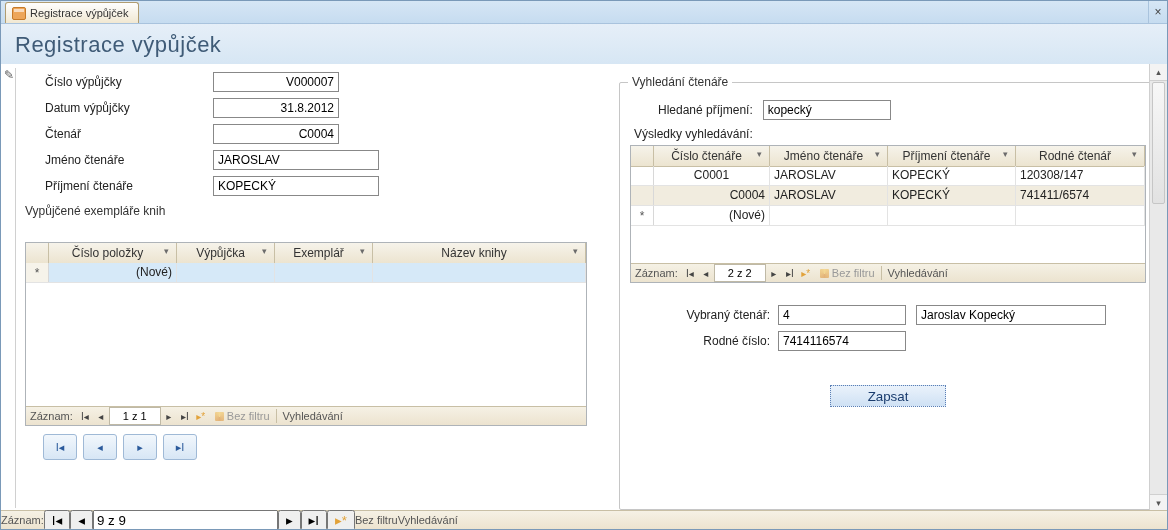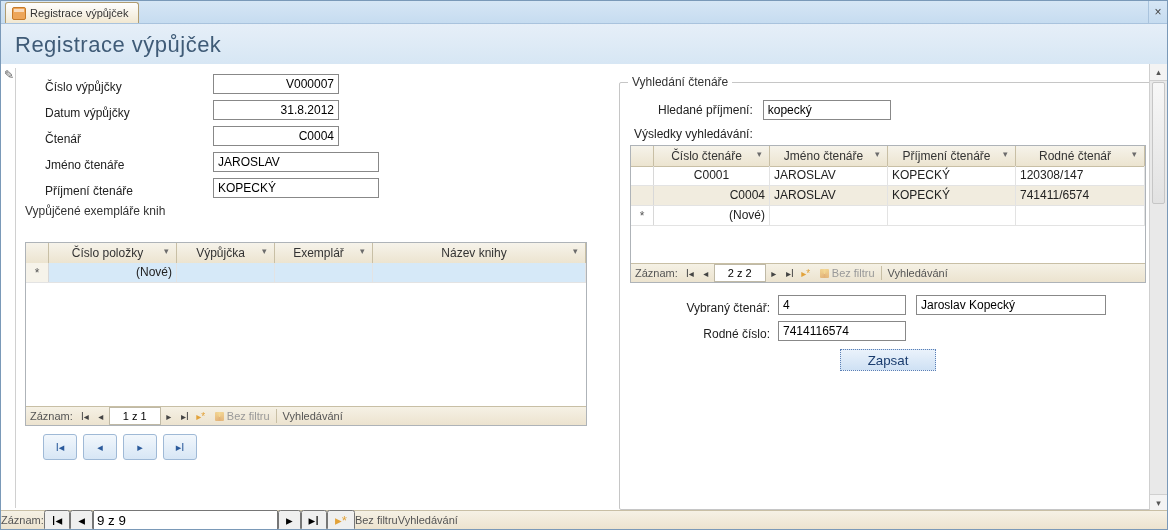--- a/index.html
+++ b/index.html
@@ -8,21 +8,21 @@
 .tab{display:flex;align-items:center;gap:4px;height:20px;padding:0 10px 0 6px;background:linear-gradient(#fefefe,#f1e8d2);border:1px solid #b09c70;border-bottom:none;border-radius:3px 3px 0 0;margin-left:4px;font-size:11px;color:#333}
 .tab .form-ico{width:12px;height:11px;background:#eda65a;border:1px solid #c67a29;border-radius:2px;position:relative}
 .tab .form-ico:before{content:"";position:absolute;left:1px;right:1px;top:1px;height:3px;background:#fff;opacity:.6}
 .tab-close{margin-left:auto;width:18px;height:22px;display:flex;align-items:center;justify-content:center;color:#444;cursor:default;border-left:1px solid #a9c3dd}
 .title-bar{height:42px;background:linear-gradient(#e6eff8,#d6e6f4);border-bottom:1px solid #b9cde2;display:flex;align-items:center;padding-left:14px}
 .title-bar h1{margin:0;font-size:22px;font-weight:normal;color:#3f5b77;letter-spacing:.5px}
 .body-area{position:absolute;top:64px;left:0;right:0;bottom:18px;background:#fff;overflow:hidden}
 .rec-sel{position:absolute;left:2px;top:4px;width:12px;height:440px;border-right:1px solid #d0d0d0}
 .rec-sel .pencil{width:12px;height:14px;font-size:12px;color:#555;text-align:center}
 .content{position:absolute;left:18px;top:6px;right:30px;bottom:4px}
-.form-row{display:flex;align-items:flex-end;height:24px;margin-bottom:2px}
+.form-row{display:flex;align-items:center;height:24px;margin-bottom:2px}
 .form-row label{width:168px;padding-left:26px;color:#222}
 .txt{height:18px;border:1px solid #888;background:#fff;padding:0 4px;font-family:inherit;font-size:12px;box-sizing:content-box}
 .txt.r{text-align:right}
 .section-cap{padding:4px 0 2px 6px;color:#333;font-size:12px}
 .subform{position:absolute;border:1px solid #aeb3b8;background:#fff}
 .subform-left{left:6px;top:172px;width:560px;height:182px}
 .ds-head{display:flex;height:20px;background:linear-gradient(#f6f3ea,#ece4d0);border-bottom:1px solid #c8bfa5}
 .ds-head .sel{width:22px;border-right:1px solid #c8bfa5}
 .ds-head .col{display:flex;align-items:center;justify-content:center;gap:4px;border-right:1px solid #c8bfa5;font-size:12px;color:#333;position:relative;padding:0 14px 0 4px;box-sizing:border-box}
 .ds-head .col .dd{position:absolute;right:2px;top:3px;width:10px;height:13px;border:0;color:#6b6b6b;font-size:9px}
@@ -42,23 +42,23 @@
 .groupbox{position:absolute;border:1px solid #c6c6c6;border-radius:2px}
 .groupbox .legend{position:absolute;top:-8px;left:8px;background:#fff;padding:0 4px;font-size:12px;color:#333}
 .gb-right{left:600px;top:12px;width:536px;height:426px}
 .gb-right .inner{position:absolute;left:10px;right:10px;top:14px;bottom:10px}
 .search-row{display:flex;align-items:center;height:26px;padding-left:28px;gap:10px}
 .results-cap{padding:4px 0 2px 4px}
 .subform-res{position:relative;width:514px;height:136px;border:1px solid #aeb3b8;margin-top:2px}
 .subform-res .ds-body{bottom:18px}
 .res-row .cell{padding:2px 4px}
 .res-row.current{background:#f1ecdf}
-.picked{margin-top:8px}
+.picked{margin-top:20px}
 .picked .form-row label{width:140px;text-align:right;padding:0 8px 0 0}
-.btn-save{display:block;margin:8px auto 0;width:96px;height:22px;border:1px dotted #5b7fb5;background:linear-gradient(#eaf2fb,#cfe1f4);color:#1a3c6e;font-family:inherit}
+.btn-save{display:block;margin:32px auto 0;width:116px;height:22px;border:1px dotted #5b7fb5;background:linear-gradient(#eaf2fb,#cfe1f4);color:#1a3c6e;font-family:inherit}
 .big-nav{position:absolute;left:24px;top:364px;display:flex;gap:6px}
 .big-nav button{width:34px;height:26px;border:1px solid #9fb9d6;border-radius:3px;background:linear-gradient(#f2f7fc,#d7e6f5);color:#2b5a9b;font-size:11px}
 .footer-nav{position:absolute;left:0;right:0;bottom:0;height:18px;background:linear-gradient(#f5f1e5,#ece3cf);border-top:1px solid #c8bfa5;display:flex;align-items:center;font-size:11px;color:#555}
 .vscroll{position:absolute;right:0;top:64px;bottom:18px;width:17px;background:#e9e9e9;border-left:1px solid #cfcfcf}
 .vscroll .up,.vscroll .dn{height:16px;display:flex;align-items:center;justify-content:center;font-size:9px;color:#555;background:#f3f3f3;border-bottom:1px solid #d0d0d0}
 .vscroll .dn{position:absolute;bottom:0;left:0;right:0;border-top:1px solid #d0d0d0;border-bottom:none}
 .vscroll .thumb{position:absolute;left:2px;right:2px;top:18px;height:120px;background:linear-gradient(#f7f7f7,#e2e2e2);border:1px solid #c6c6c6;border-radius:2px}
 </style>
 </head>
 <body>

